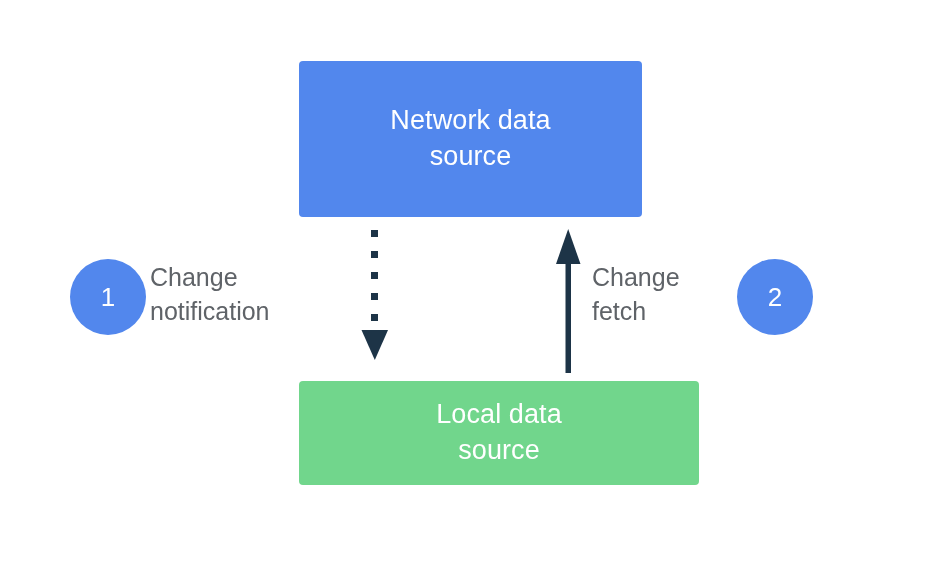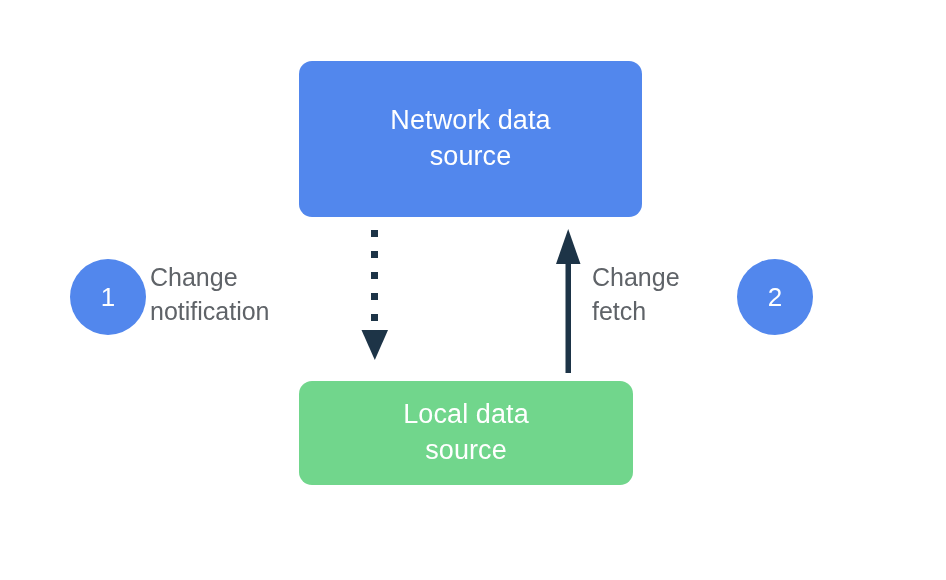--- a/index.html
+++ b/index.html
@@ -18,40 +18,40 @@
     overflow: hidden;
   }
 
   
   .node-box {
     position: absolute;
     display: flex;
     align-items: center;
     justify-content: center;
     text-align: center;
-    border-radius: 13px;
+    border-radius: 4px;
     color: #ffffff;
     font-size: 27px;
     line-height: 1.32;
     font-weight: 400;
     letter-spacing: 0.1px;
     box-sizing: border-box;
     padding: 0 18px;
   }
   #network-node {
     left: 299px;
     top: 61px;
     width: 343px;
     height: 156px;
     background: #5287ED;
   }
   #local-node {
     left: 299px;
     top: 381px;
-    width: 334px;
+    width: 400px;
     height: 104px;
     background: #71D68C;
   }
   .node-label {
     display: block;
     white-space: pre-line;
   }
 
   
   .step-circle {

